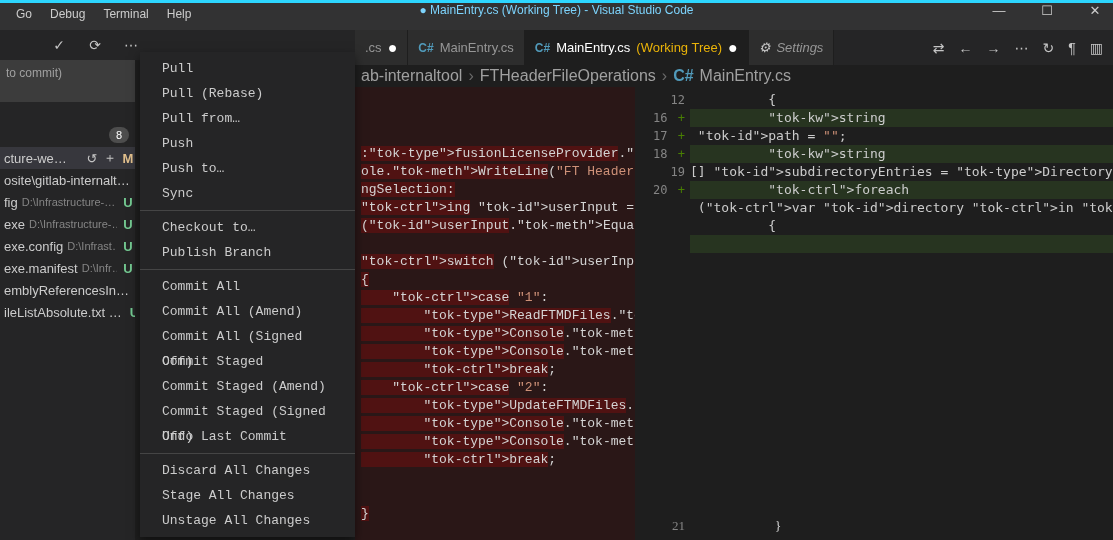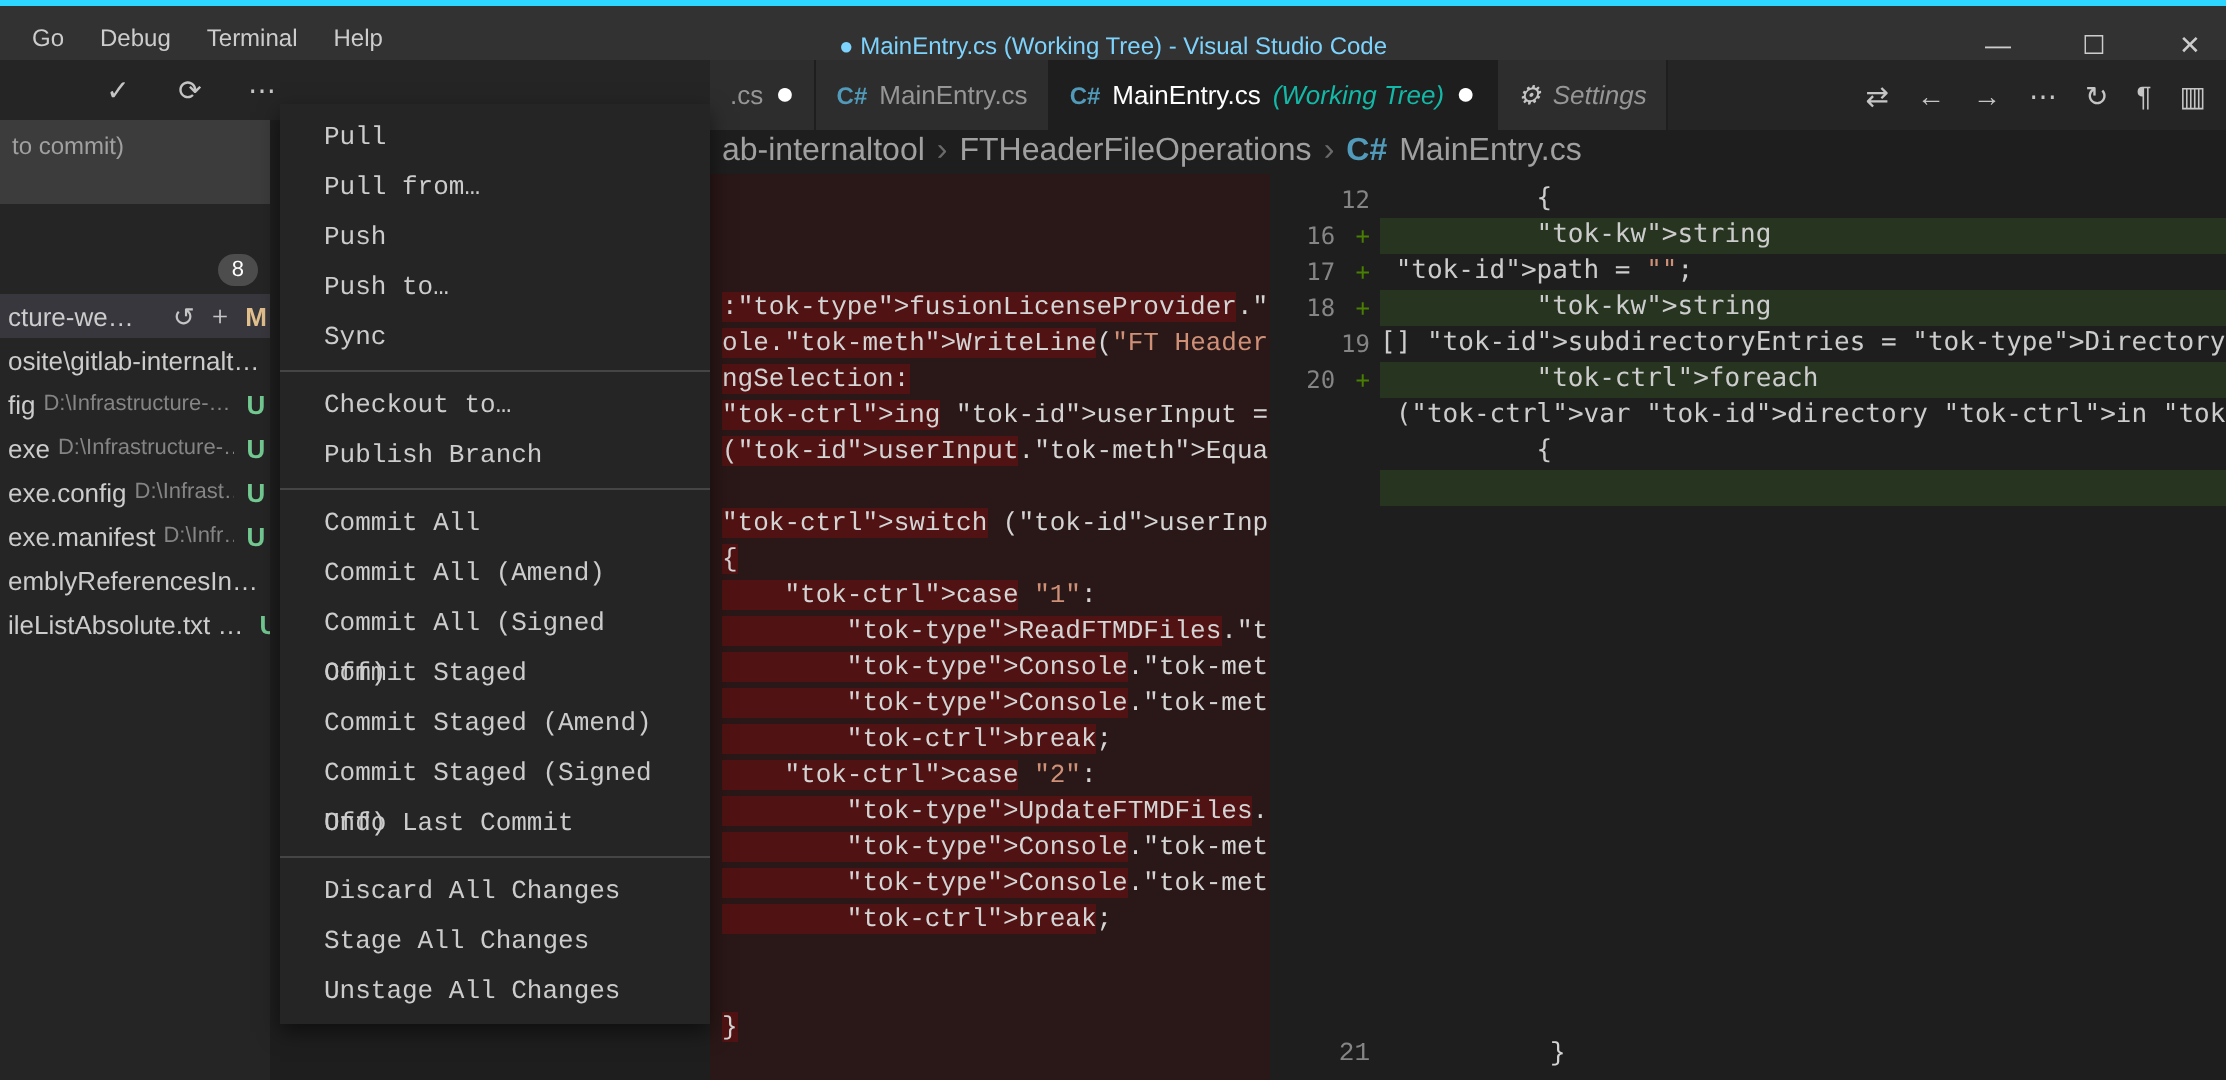--- a/index.html
+++ b/index.html
@@ -11,21 +11,21 @@
     width: 1113px;
     height: 540px;
     overflow: hidden;
     position: relative;
   }
   
   .titlebar {
     height: 30px;
     background: #323233;
     display: flex;
-    align-items: flex-end;
+    align-items: flex-start;
     padding: 0 8px;
     font-size: 12px;
     color: #cccccc;
     position: relative;
     border-top: 3px solid #2dd6ff;
   }
   .menubar { display: flex; gap: 2px; }
   .menubar span { padding: 4px 8px; cursor: default; }
   .win-title {
     position: absolute;
@@ -142,21 +142,21 @@
     padding: 0 10px;
     background: #2d2d2d;
     color: #969696;
     font-size: 13px;
     border-right: 1px solid #1e1e1e;
     font-style: normal;
   }
   .tab.active { background: #1e1e1e; color: #ffffff; }
   .tab .cs-icon { color: #519aba; font-weight: bold; font-size: 12px; }
   .tab .gear-icon { color: #c5c5c5; }
-  .tab .wt { color: #14b8a6; font-style: italic; }
+  .tab .wt { color: #eab308; }
   .tab .dirty { color: #fff; font-size: 16px; line-height: 10px; }
   .tab.italic { font-style: italic; }
   .tabs-actions {
     margin-left: auto;
     display: flex;
     gap: 14px;
     align-items: center;
     padding: 0 10px;
     color: #c5c5c5;
     font-size: 14px;
@@ -214,21 +214,21 @@
     font-family: Consolas, monospace;
     font-size: 13px;
     line-height: 18px;
     white-space: pre;
   }
   .add-line { background: rgba(56,94,37,0.35); display: block; }
   .right-code .line { display: block; }
   .line21 {
     position: absolute;
     left: 0; right: 0; bottom: 6px;
-    font-family: Liberation Mono, monospace;
+    font-family: Liberation Serif, serif;
     font-size: 13px;
     color: #858585;
   }
   .line21 .num { display:inline-block; width:50px; text-align:right; }
   .line21 .brace { color:#d4d4d4; padding-left: 90px; }
 </style>
 </head>
 <body>
 
 <div class="titlebar">
@@ -297,20 +297,21 @@
       <div class="file-row">
         <span class="name">ileListAbsolute.txt …</span>
         <span class="folder"></span>
         <span class="status-U">U</span>
       </div>
     </div>
 </div>
 
 <div class="ctx-menu" id="ctxmenu">
     <div class="ctx-item">Pull</div>
+    <div class="ctx-item">Pull (Rebase)</div>
     <div class="ctx-item">Pull from…</div>
     <div class="ctx-item">Push</div>
     <div class="ctx-item">Push to…</div>
     <div class="ctx-item">Sync</div>
     <div class="ctx-sep"></div>
     <div class="ctx-item">Checkout to…</div>
     <div class="ctx-item">Publish Branch</div>
     <div class="ctx-sep"></div>
     <div class="ctx-item">Commit All</div>
     <div class="ctx-item">Commit All (Amend)</div>

